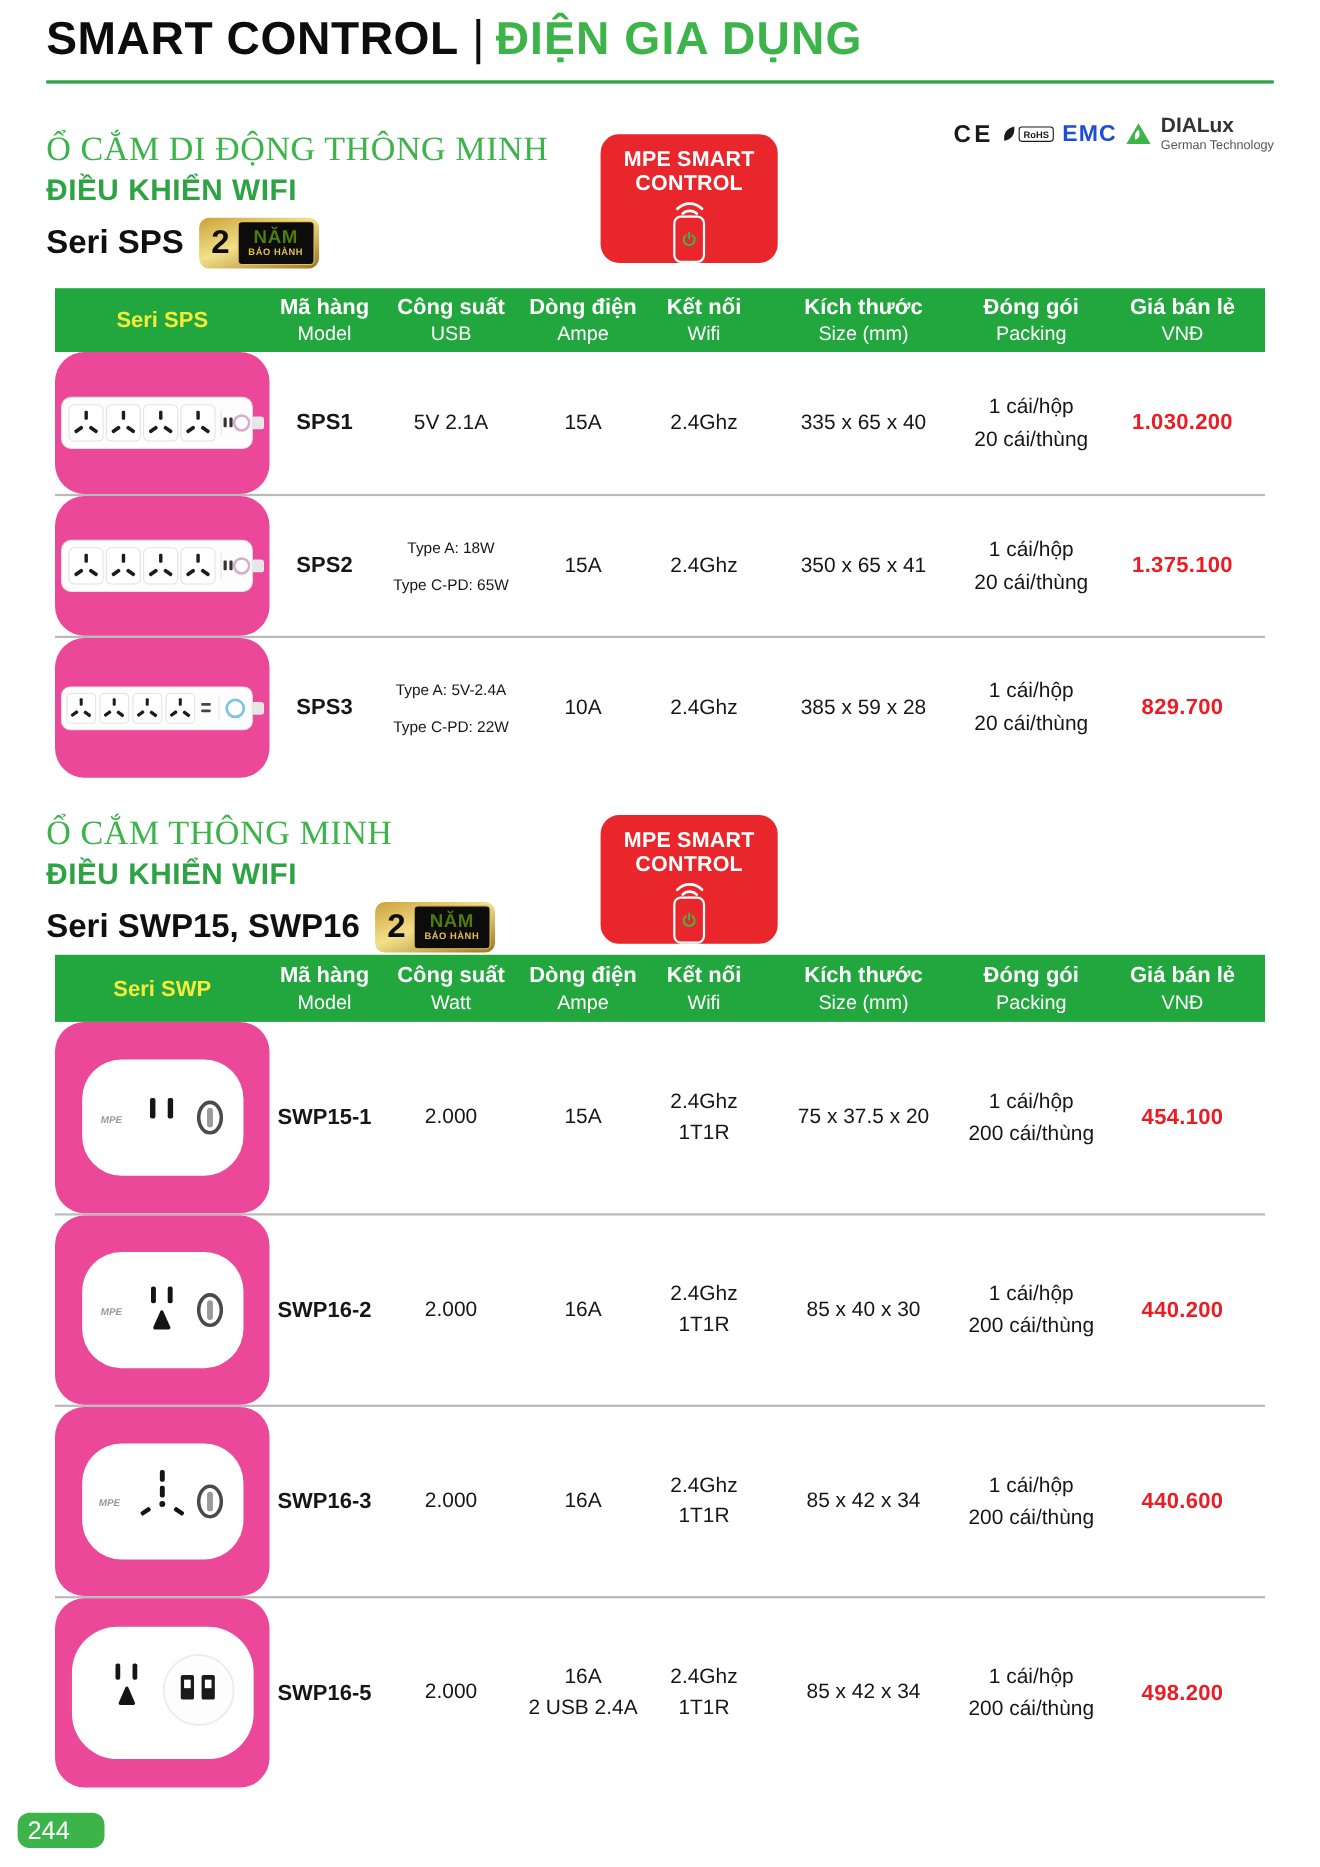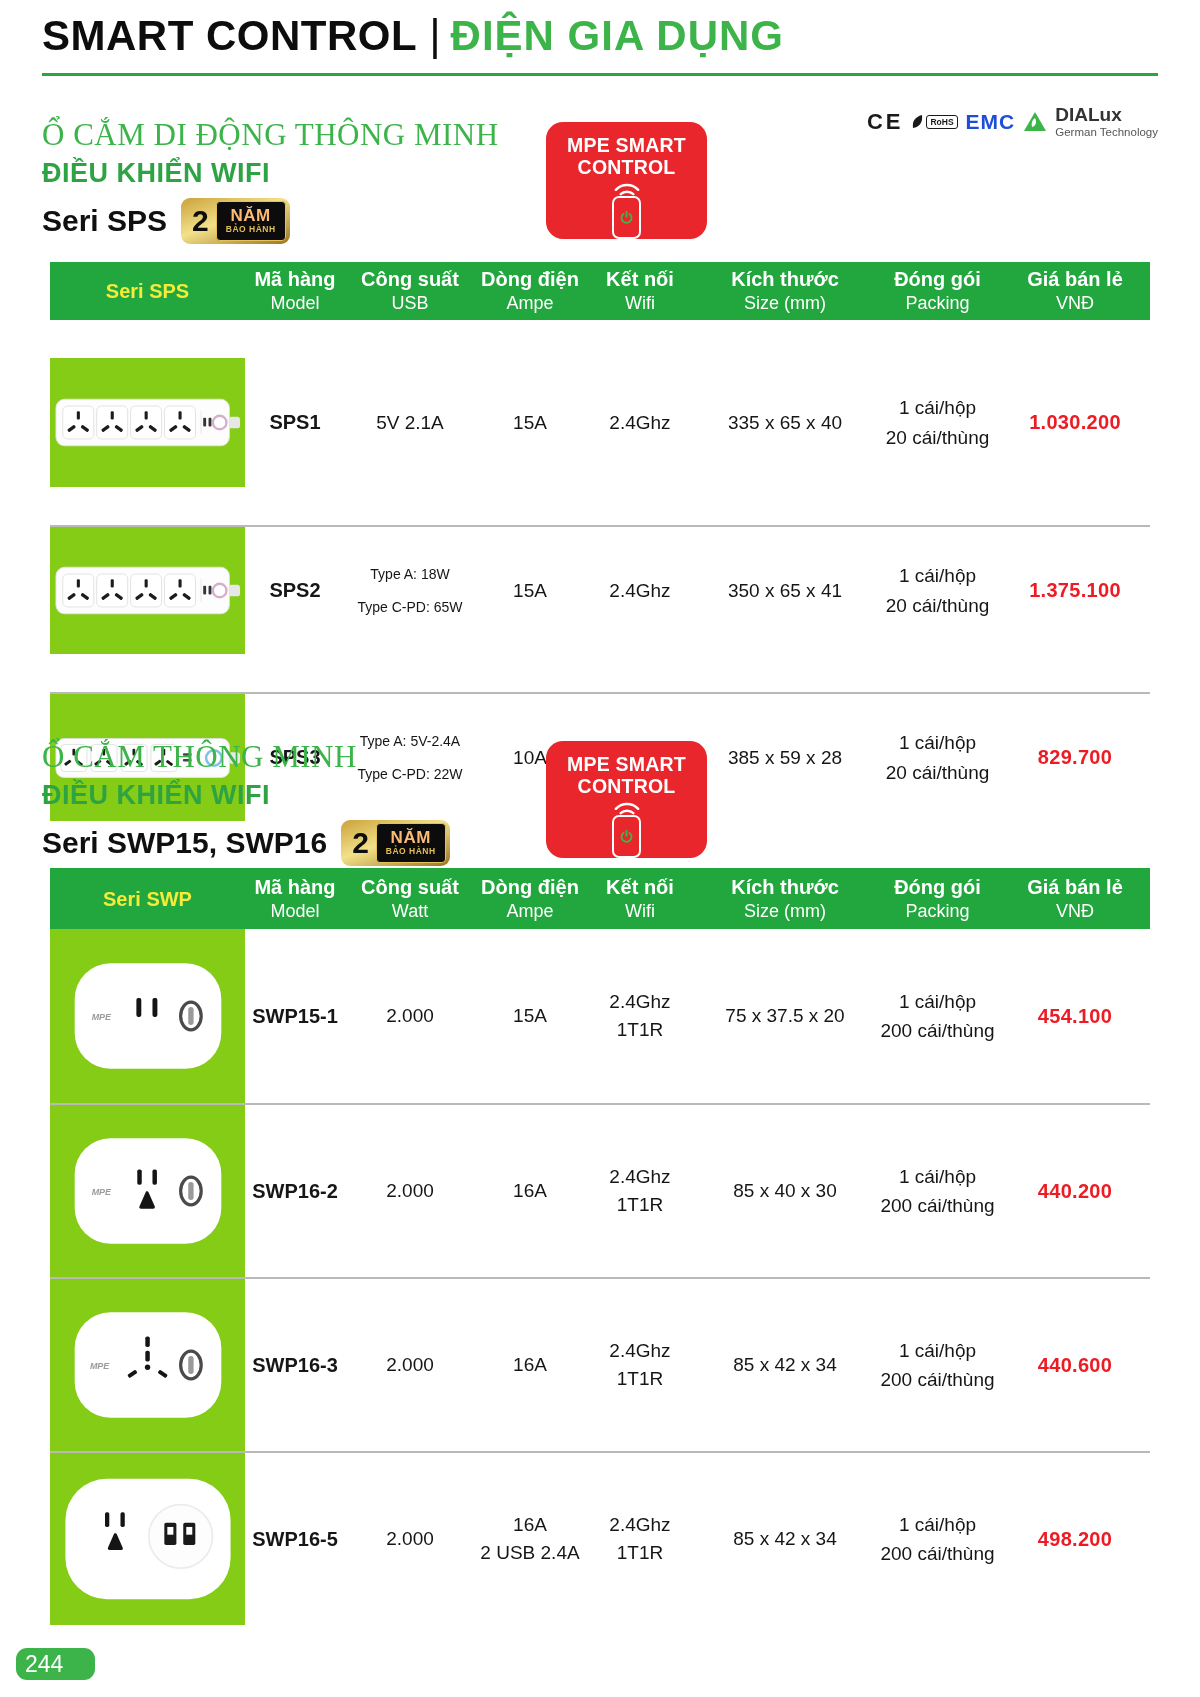--- a/index.html
+++ b/index.html
@@ -26,21 +26,21 @@
   .sec1 { top:116px; } .sec2 { top:738px; }
   .sec-title { font-size:31px; font-weight:500; color:#3cb44a; letter-spacing:0.5px; line-height:1.25;font-family:Liberation Serif, serif; }
   .sec-sub { font-size:27px; font-weight:800; color:#2ea344; letter-spacing:0.5px; margin-top:3px; }
   .series-row { display:flex; align-items:center; gap:14px; margin-top:9px; }
   .series { font-size:30px; font-weight:900; color:#101010; }
 
   
   .warranty { display:inline-flex; align-items:stretch; background:linear-gradient(160deg,#caa23a,#f3e08a 45%,#9d7420); border-radius:9px; padding:3px 4px; height:46px; }
   .w-num { font-size:30px; font-weight:900; color:#0d0d0d; padding:0 7px; display:flex; align-items:center; }
   .w-right { background:#0c0c0c; border:1px solid #e3c258; border-radius:4px; display:flex; flex-direction:column; align-items:center; justify-content:center; padding:2px 9px; line-height:1.05; }
-  .w-nam { font-size:17px; font-weight:900; color:#fdba74; letter-spacing:0.5px; }
+  .w-nam { font-size:17px; font-weight:900; color:#4d7c0f; letter-spacing:0.5px; }
   .w-bh { font-size:8.5px; font-weight:bold; color:#e3bf55; letter-spacing:0.5px; }
 
   
   .smart-badge { position:absolute; left:546px; width:161px; height:117px; background:#e8262b; border-radius:17px; display:flex; flex-direction:column; align-items:center; padding-top:13px; }
   .sb1 { top:122px; } .sb2 { top:741px; }
   .sb-t { font-size:19.5px; font-weight:900; color:#fff; line-height:1.12; letter-spacing:0.2px; }
   .sb-wifi { width:30px; height:19px; margin-top:3px; }
   .sb-phone { width:29px; height:44px; border:2.4px solid #fff; border-radius:7px; margin-top:-4px; display:flex; align-items:center; justify-content:center; background:#e8262b; }
   .sb-pwr { width:15px; height:15px; }
 
@@ -50,24 +50,24 @@
   .grid8 { display:grid; grid-template-columns:195px 100px 130px 110px 110px 180px 125px 150px; }
   .thead { background:#21a73d; align-items:center; }
   .t1 .thead { height:58px; } .t2 .thead { height:61px; }
   .th { display:flex; flex-direction:column; align-items:center; justify-content:center; text-align:center; line-height:1.3; }
   .th .h1 { font-size:20px; font-weight:700; color:#fff; }
   .th .h2 { font-size:18px; font-weight:400; color:#fff; }
   .th .h2.b { font-weight:400; }
   .th.c0 { font-size:20px; font-weight:800; color:#f4eb3b; }
   .trow { border-top:2px solid #b9b9b9; }
   .trow.first { border-top:none; }
-  .t1 .trow { height:129px;margin-top:38px; } .t2 .trow { height:174px; }
+  .t1 .trow { height:129px; } .t2 .trow { height:174px; }
   .td { display:flex; flex-direction:column; align-items:center; justify-content:center; text-align:center; font-size:19px; color:#161616; line-height:1.45; }
   .td span:empty { display:none; }
-  .img-cell { background:#84cc16; }
+  .img-cell { background:#ec4899;border-radius:27px; }
   .model { font-weight:800; font-size:20px; }
   .price { font-weight:800; font-size:20px; color:#ed1c24; letter-spacing:0.3px; }
   .sm2 span { font-size:14px; line-height:2.3; }
   .pack span { line-height:1.55; }
 
   
   .page-num { position:absolute; left:16px; top:1648px; width:79px; height:32px; background:#3cb44a; color:#fff; font-size:23px; display:flex; align-items:center; padding-left:9px;border-radius:11px; }
 </style>
 </head>
 <body>

